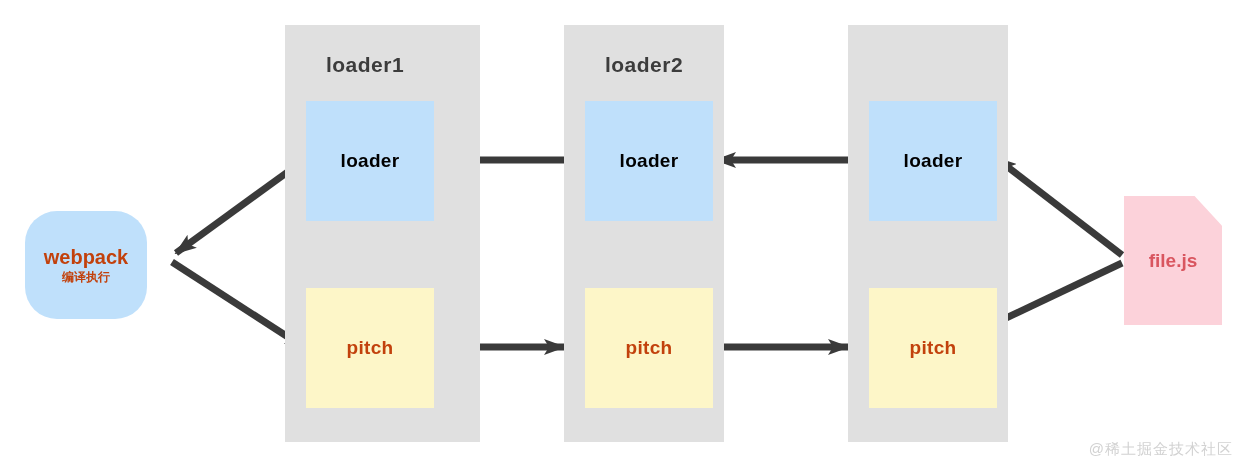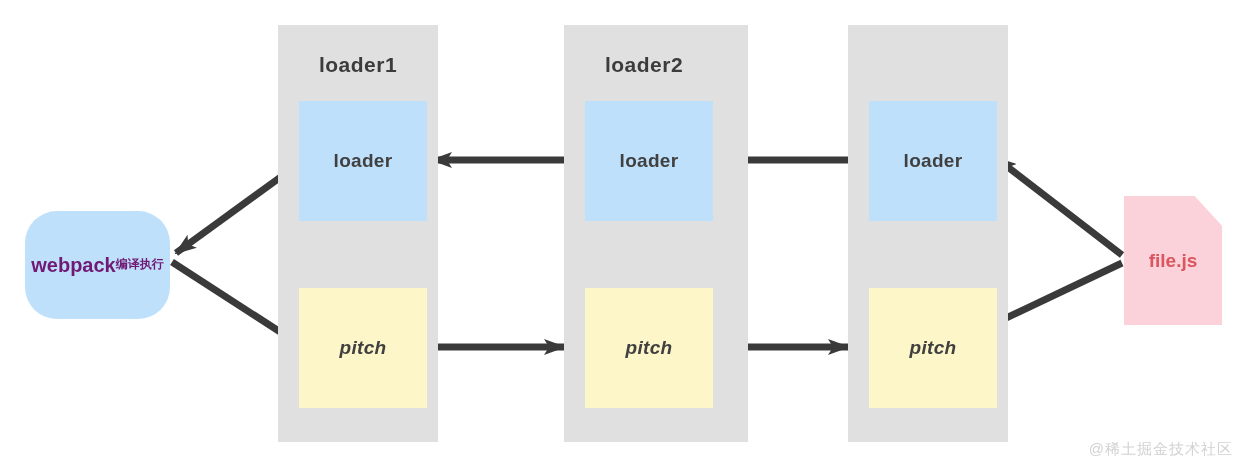--- a/index.html
+++ b/index.html
@@ -25,22 +25,22 @@
     height: 467px;
   }
   
   .column {
     position: absolute;
     background: #e0e0e0;
     width: 160px;
     top: 25px;
     height: 417px;
   }
-  .col1 { left: 278px; }
-  .col2 { left: 564px; padding-left: 24px; }
+  .col1 { left: 285px; padding-left: 35px; }
+  .col2 { left: 564px; }
   .col3 { left: 848px; }
 
   .col-title {
     position: absolute;
     left: 0;
     top: 28px;
     width: 160px;
     text-align: center;
     font-size: 21px;
     font-weight: bold;
@@ -56,43 +56,42 @@
     display: flex;
     align-items: center;
     justify-content: center;
     font-size: 19px;
     font-weight: bold;
     letter-spacing: 0.3px;
   }
   .cell-loader {
     top: 76px;
     background: #bfe0fb;
-    color: #404040;
+    color: #000000;
   }
   .cell-pitch {
     top: 263px;
     background: #fdf6c8;
-    color: #404040;
-    font-style: italic;
+    color: #c2410c;
   }
 
   
   #webpack-node {
     position: absolute;
     left: 25px;
     top: 211px;
-    width: 145px;
+    width: 122px;
     height: 108px;
     background: #bfe0fb;
     border-radius: 32px;
     display: flex;
-    flex-direction: row;
+    flex-direction: column;
     align-items: center;
     justify-content: center;
-    color: #701a75;
+    color: #c2410c;
     font-weight: bold;
     line-height: 1.32;
   }
   #webpack-node .wp-line1 { font-size: 20px; }
   #webpack-node .wp-line2 { font-size: 12px; }
 
   
   #filejs-node {
     position: absolute;
     left: 1124px;

